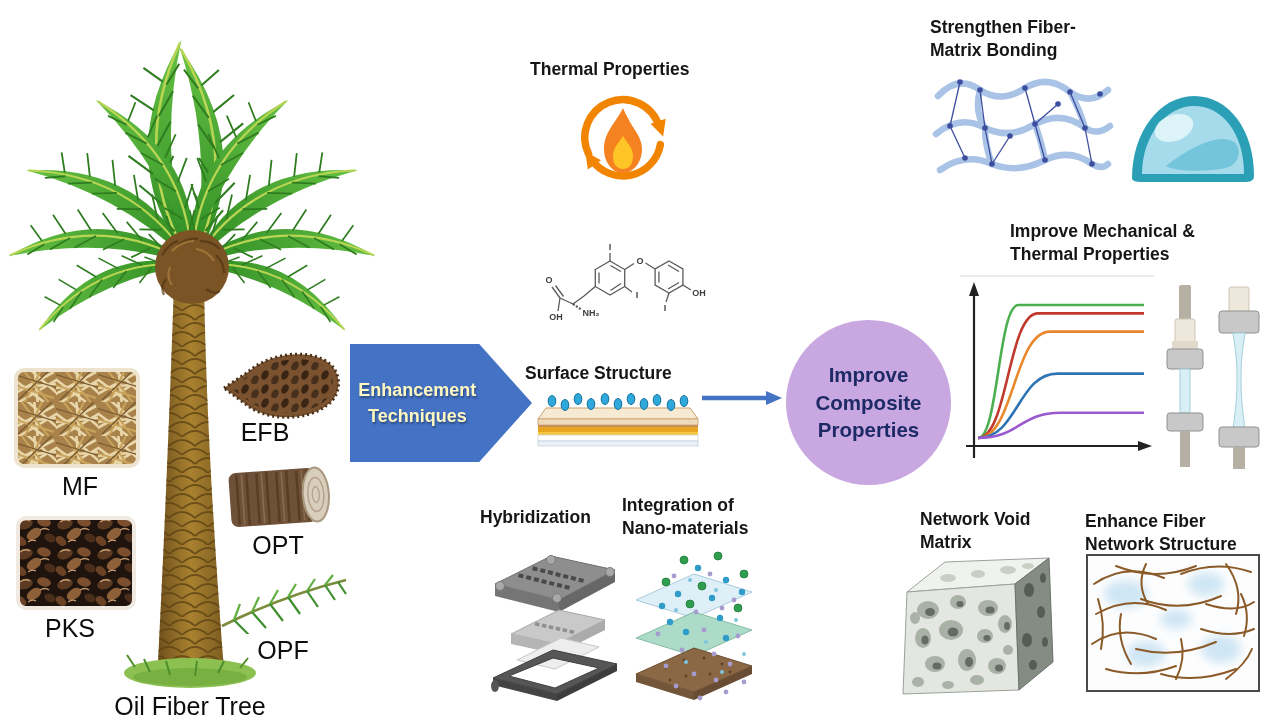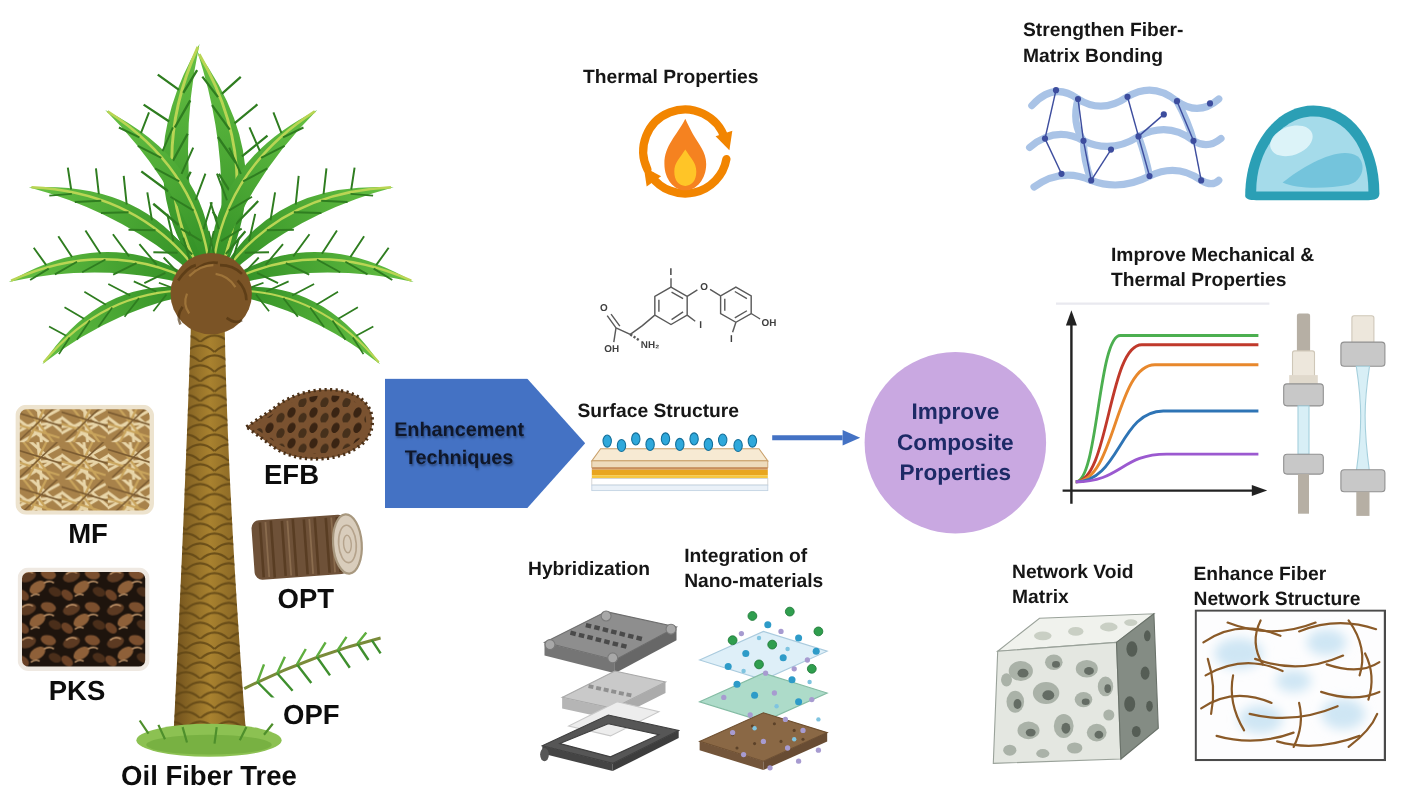--- a/index.html
+++ b/index.html
@@ -1,23 +1,23 @@
 <!DOCTYPE html>
 <html><head>
 <meta charset="utf-8">
 <style>
   html,body{margin:0;padding:0;background:#fff;}
   #stage{position:relative;width:1280px;height:720px;background:#fff;overflow:hidden;
          font-family:"Liberation Sans","DejaVu Sans",sans-serif;color:#151515;}
   .abs{position:absolute;}
   .title{font-weight:700;font-size:17.5px;line-height:1.32;color:#161616;}
-  .biglabel{font-weight:700;font-size:25px;text-align:center;color:#0d0d0d;}
+  .biglabel{font-weight:400;font-size:25px;text-align:center;color:#0d0d0d;}
   .arrow-shape{background:#4472C4;clip-path:polygon(0% 0%,71% 0%,100% 50%,71% 100%,0% 100%);
                display:flex;align-items:center;justify-content:center;}
-  .arrow-text{width:72%;margin-right:26%;text-align:center;color:#0f172a;font-weight:700;font-size:18px;
+  .arrow-text{width:72%;margin-right:26%;text-align:center;color:#fef9c3;font-weight:700;font-size:18px;
               line-height:1.45;text-shadow:1px 2px 2px rgba(0,0,0,.35);}
   .circle{background:#C9A8E1;border-radius:50%;display:flex;flex-direction:column;
           align-items:center;justify-content:center;}
   .circle div{color:#1D2A66;font-weight:700;font-size:20.5px;line-height:1.35;text-align:center;}
   svg{display:block;}
 </style>
 </head>
 <body>
 
 <div id="stage">

